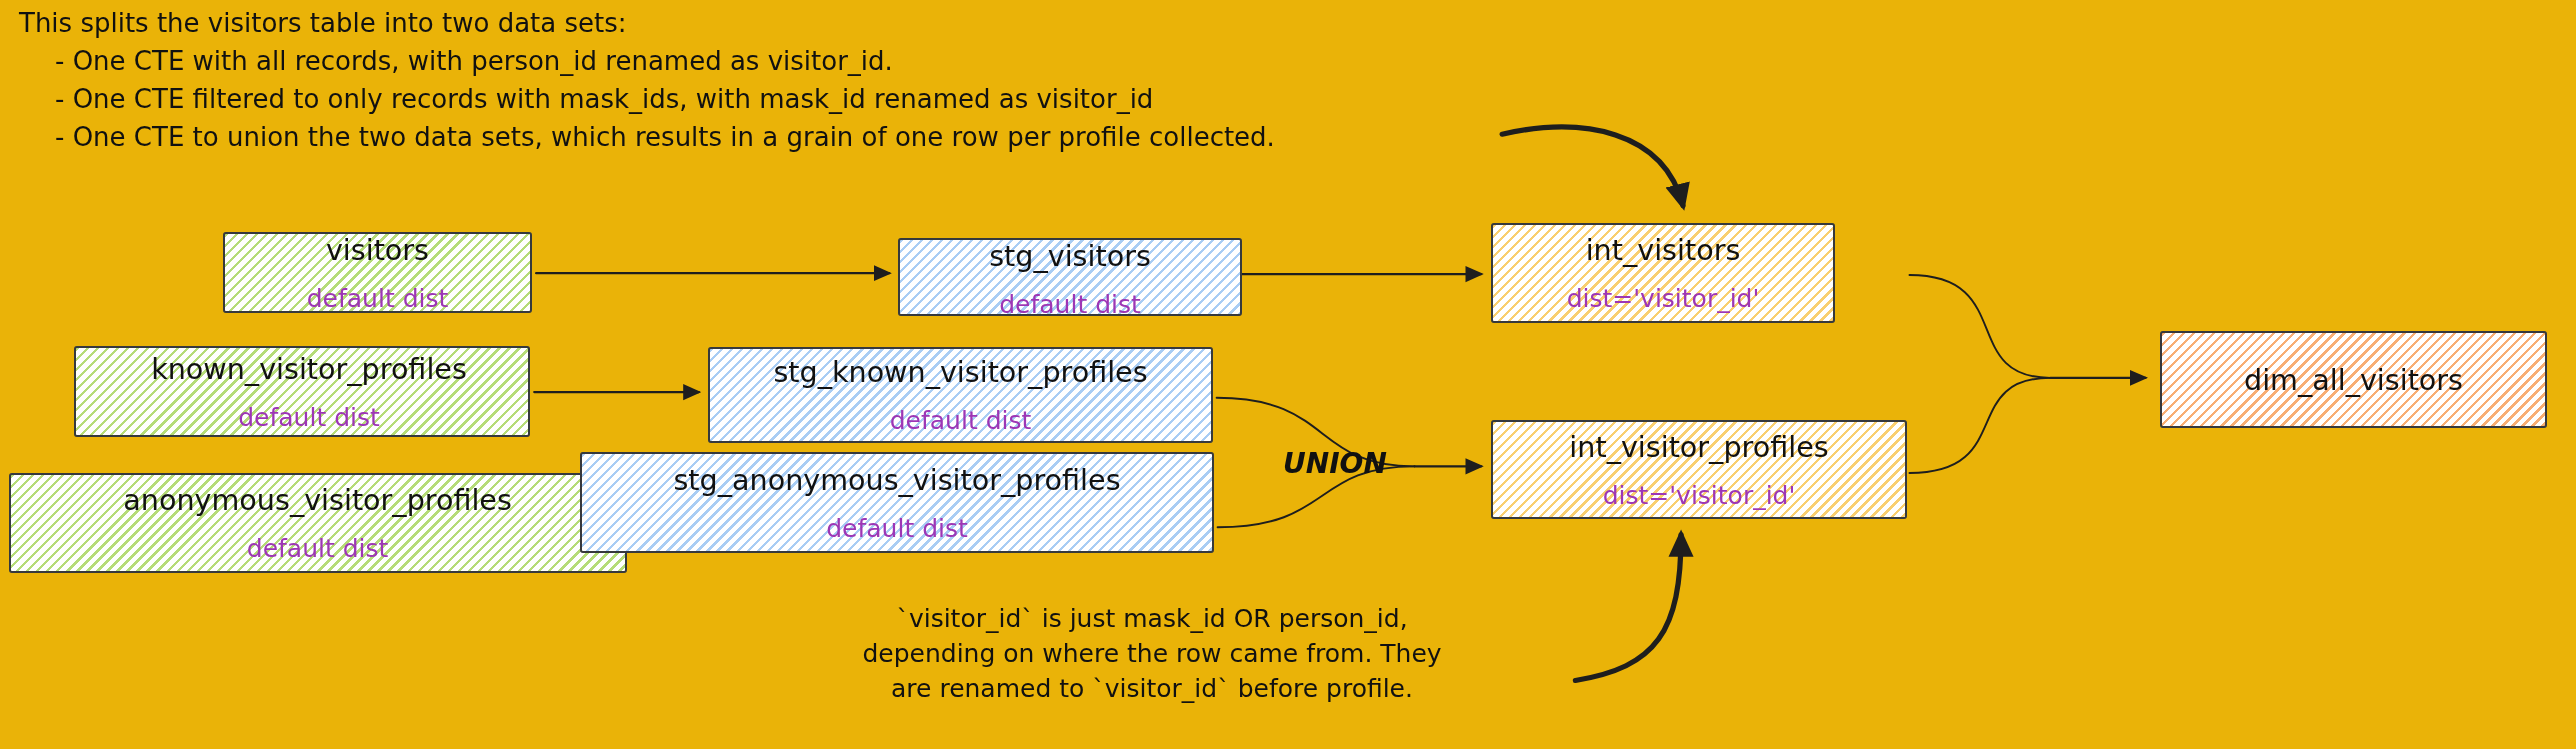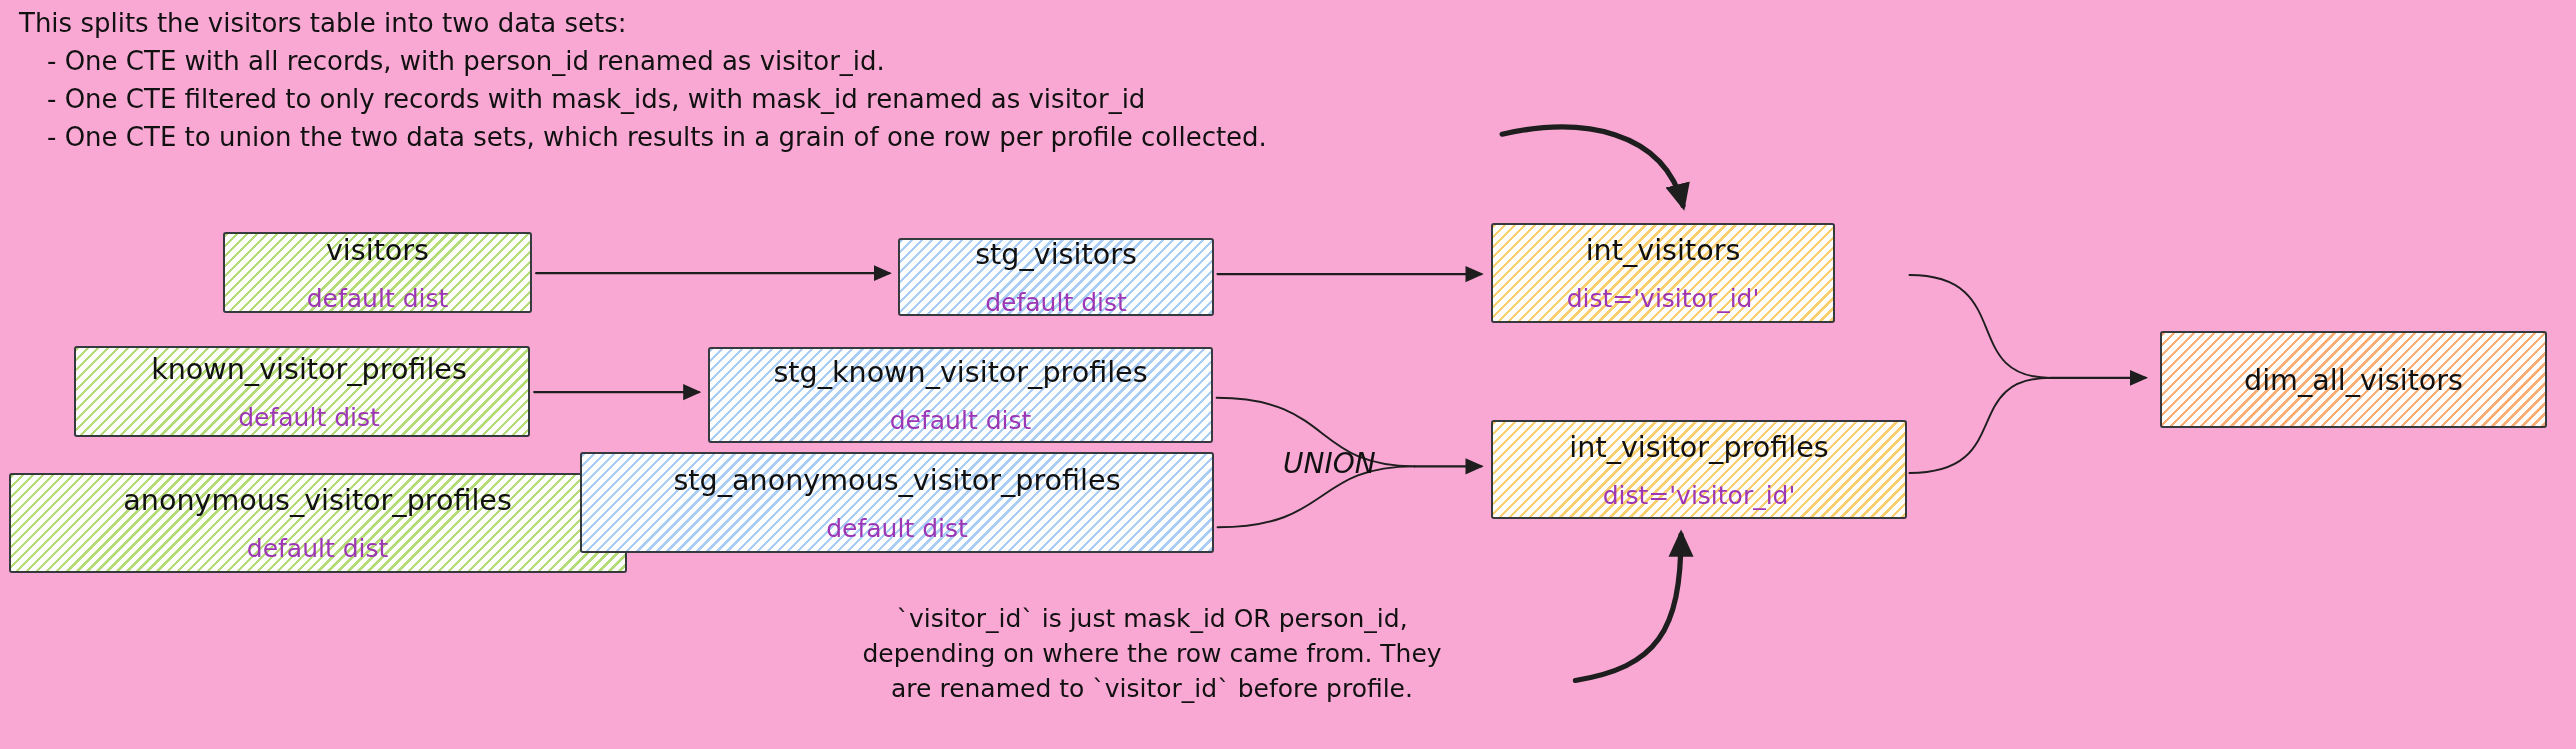--- a/index.html
+++ b/index.html
@@ -1,19 +1,19 @@
 <!DOCTYPE html>
 <html style="font-size:15.2px"><head>
 <meta charset="utf-8">
 <style>
   html,body{margin:0;padding:0;background:#ffffff;}
   .canvas{
     position:relative;
     width:2576px;height:749px;
-    background:#f9a8d4;
+    background:#eab308;
     font-family:"DejaVu Sans", sans-serif;
     color:#1b1b1b;
     overflow:hidden;
   }
   .edges{position:absolute;left:0;top:0;width:2576px;height:749px;pointer-events:none;}
   .node{
     position:absolute;
     box-sizing:border-box;
     border:2.4px solid #36393d;
     border-radius:2.9px;
@@ -32,29 +32,29 @@
   .hatch-green{background-image:repeating-linear-gradient(135deg,#b6dc79 0 2.4px,rgba(0,0,0,0) 2.4px 7.1px);}
   .hatch-blue{background-image:repeating-linear-gradient(135deg,#a9cdf4 0 2.4px,rgba(0,0,0,0) 2.4px 7.1px);}
   .hatch-yellow{background-image:repeating-linear-gradient(135deg,#f9cf70 0 2.4px,rgba(0,0,0,0) 2.4px 7.1px);}
   .hatch-orange{background-image:repeating-linear-gradient(135deg,#f8ae74 0 2.4px,rgba(0,0,0,0) 2.4px 7.1px);}
   .anno{
     position:absolute;
     font-size:26px;line-height:38px;
     color:#111;
     white-space:nowrap;
   }
-  .anno .bullet{margin-left:28px;}
+  .anno .bullet{margin-left:36px;}
   .anno-bottom{
     position:absolute;
     font-size:25px;line-height:35px;
     color:#111;text-align:center;white-space:nowrap;
   }
   .union-label{
     position:absolute;
-    font-size:28px;font-style:italic;font-weight:400;color:#111;
+    font-size:28px;font-style:italic;font-weight:700;color:#111;
     white-space:nowrap;
   }
 </style>
 </head>
 <body>
 
 <div class="canvas">
 
   <svg class="edges" viewBox="0 0 2706 787" xmlns="http://www.w3.org/2000/svg">
     <defs>
@@ -104,21 +104,21 @@
   <div class="node hatch-green" style="left:74px;top:346px;width:456px;height:91px;padding-left:14px;">
     <div class="node-title">known_visitor_profiles</div>
     <div class="node-subtitle">default dist</div>
   </div>
 
   <div class="node hatch-green" style="left:8.6px;top:473px;width:618px;height:100px;">
     <div class="node-title">anonymous_visitor_profiles</div>
     <div class="node-subtitle">default dist</div>
   </div>
 
-  <div class="node hatch-blue" style="left:898px;top:238px;width:316px;height:78px;">
+  <div class="node hatch-blue" style="left:898px;top:238px;width:344px;height:78px;justify-content:space-between;">
     <div class="node-title">stg_visitors</div>
     <div class="node-subtitle">default dist</div>
   </div>
 
   <div class="node hatch-blue" style="left:708px;top:347px;width:505px;height:96px;">
     <div class="node-title">stg_known_visitor_profiles</div>
     <div class="node-subtitle">default dist</div>
   </div>
 
   <div class="node hatch-blue" style="left:580px;top:452px;width:634px;height:101px;">

